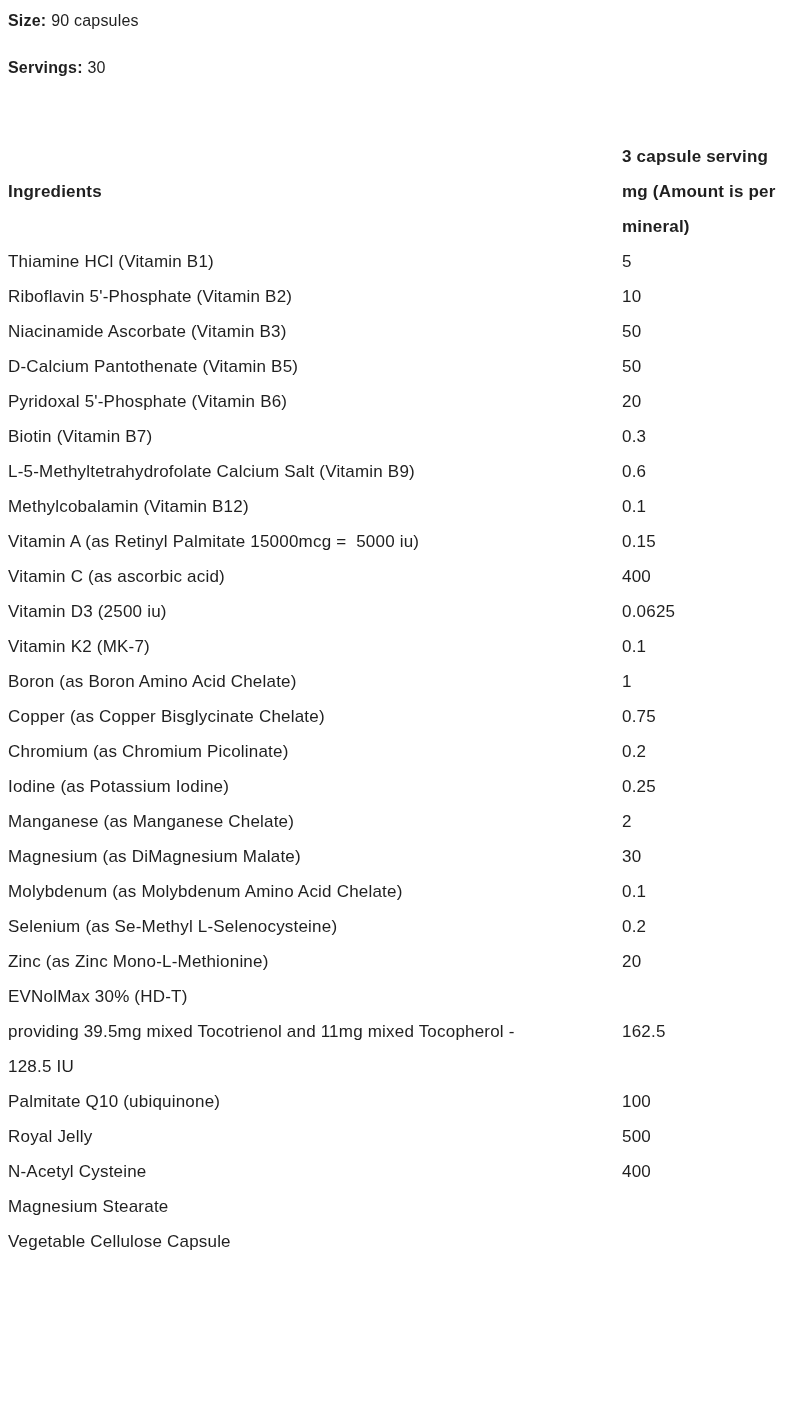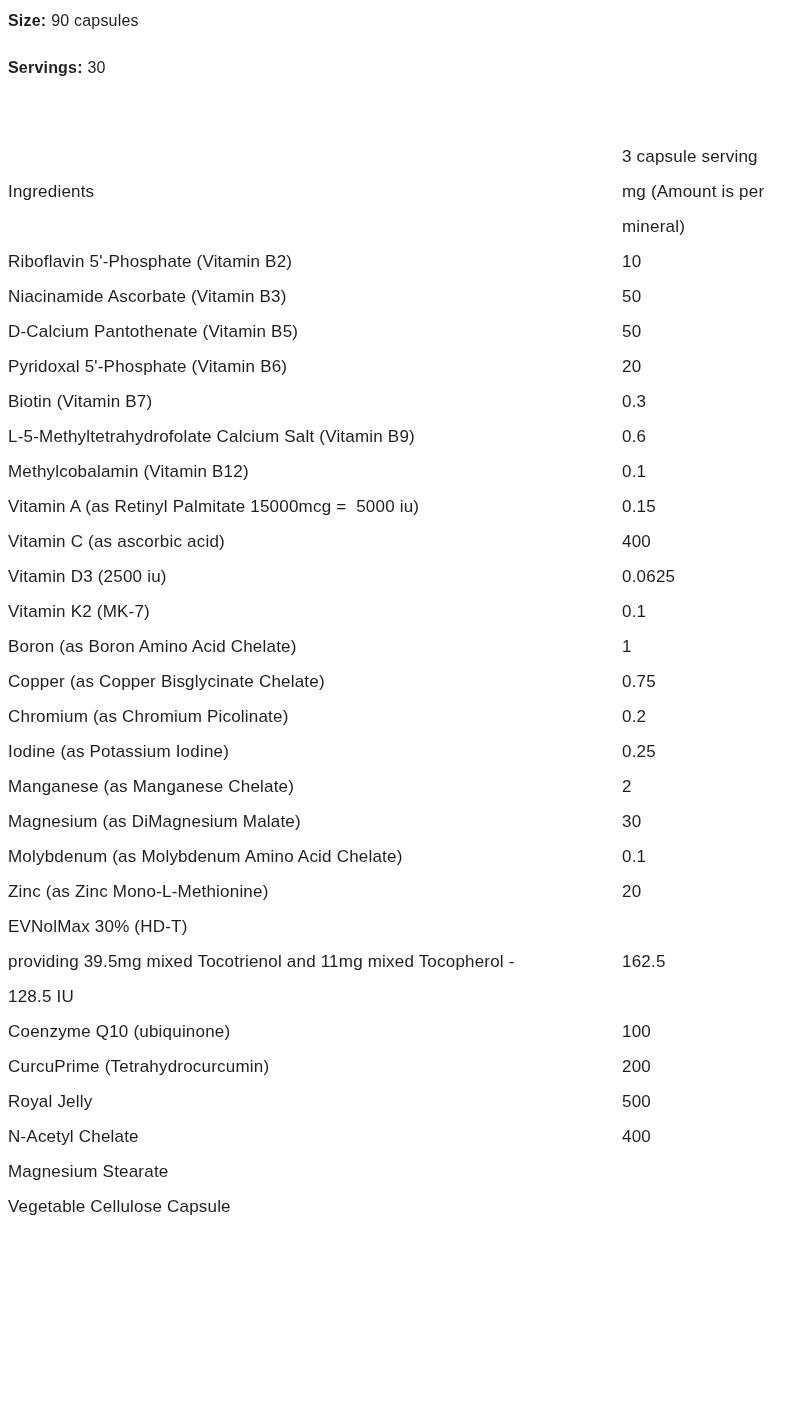--- a/index.html
+++ b/index.html
@@ -34,21 +34,21 @@
   th, td {
     padding: 0;
     text-align: left;
     vertical-align: middle;
     font-size: 17px;
     line-height: 35px;
     font-weight: 400;
     white-space: pre-line;
     letter-spacing: 0.2px;
   }
-  th { font-weight: 400; }
+  th { font-weight: 700; }
   .col-name { width: 614px; }
   .col-amount { width: 181px; }
 </style>
 </head>
 <body>
 
 <div>
   <p class="info-line"><span class="info-label">Size:</span><span class="info-value">90 capsules</span></p>
   <p class="info-line"><span class="info-label">Servings:</span><span class="info-value">30</span></p>
 </div>
@@ -57,20 +57,24 @@
   <thead>
     <tr>
       <th class="col-name">Ingredients</th>
       <th class="col-amount">3 capsule serving
 mg (Amount is per
 mineral)</th>
     </tr>
   </thead>
   <tbody>
 
+      <tr>
+        <td class="col-name">Thiamine HCl (Vitamin B1)</td>
+        <td class="col-amount">5</td>
+      </tr>
 
       <tr>
         <td class="col-name">Riboflavin 5'-Phosphate (Vitamin B2)</td>
         <td class="col-amount">10</td>
       </tr>
 
       <tr>
         <td class="col-name">Niacinamide Ascorbate (Vitamin B3)</td>
         <td class="col-amount">50</td>
       </tr>
@@ -148,51 +152,51 @@
       <tr>
         <td class="col-name">Magnesium (as DiMagnesium Malate)</td>
         <td class="col-amount">30</td>
       </tr>
 
       <tr>
         <td class="col-name">Molybdenum (as Molybdenum Amino Acid Chelate)</td>
         <td class="col-amount">0.1</td>
       </tr>
 
+      <tr>
+        <td class="col-name">Selenium (as Se-Methyl L-Selenocysteine)</td>
+        <td class="col-amount">0.2</td>
+      </tr>
 
       <tr>
         <td class="col-name">Zinc (as Zinc Mono-L-Methionine)</td>
         <td class="col-amount">20</td>
       </tr>
 
       <tr>
         <td class="col-name">EVNolMax 30% (HD-T)
 providing 39.5mg mixed Tocotrienol and 11mg mixed Tocopherol -
 128.5 IU</td>
         <td class="col-amount">162.5</td>
       </tr>
 
 
       <tr>
-        <td class="col-name">Coenzyme Q10 (ubiquinone)</td>
+        <td class="col-name">Palmitate Q10 (ubiquinone)</td>
         <td class="col-amount">100</td>
       </tr>
 
-      <tr>
-        <td class="col-name">CurcuPrime (Tetrahydrocurcumin)</td>
-        <td class="col-amount">200</td>
-      </tr>
 
       <tr>
         <td class="col-name">Royal Jelly</td>
         <td class="col-amount">500</td>
       </tr>
 
       <tr>
-        <td class="col-name">N-Acetyl Chelate</td>
+        <td class="col-name">N-Acetyl Cysteine</td>
         <td class="col-amount">400</td>
       </tr>
 
 
       <tr>
         <td class="col-name">Magnesium Stearate</td>
         <td class="col-amount"></td>
       </tr>
 
       <tr>

